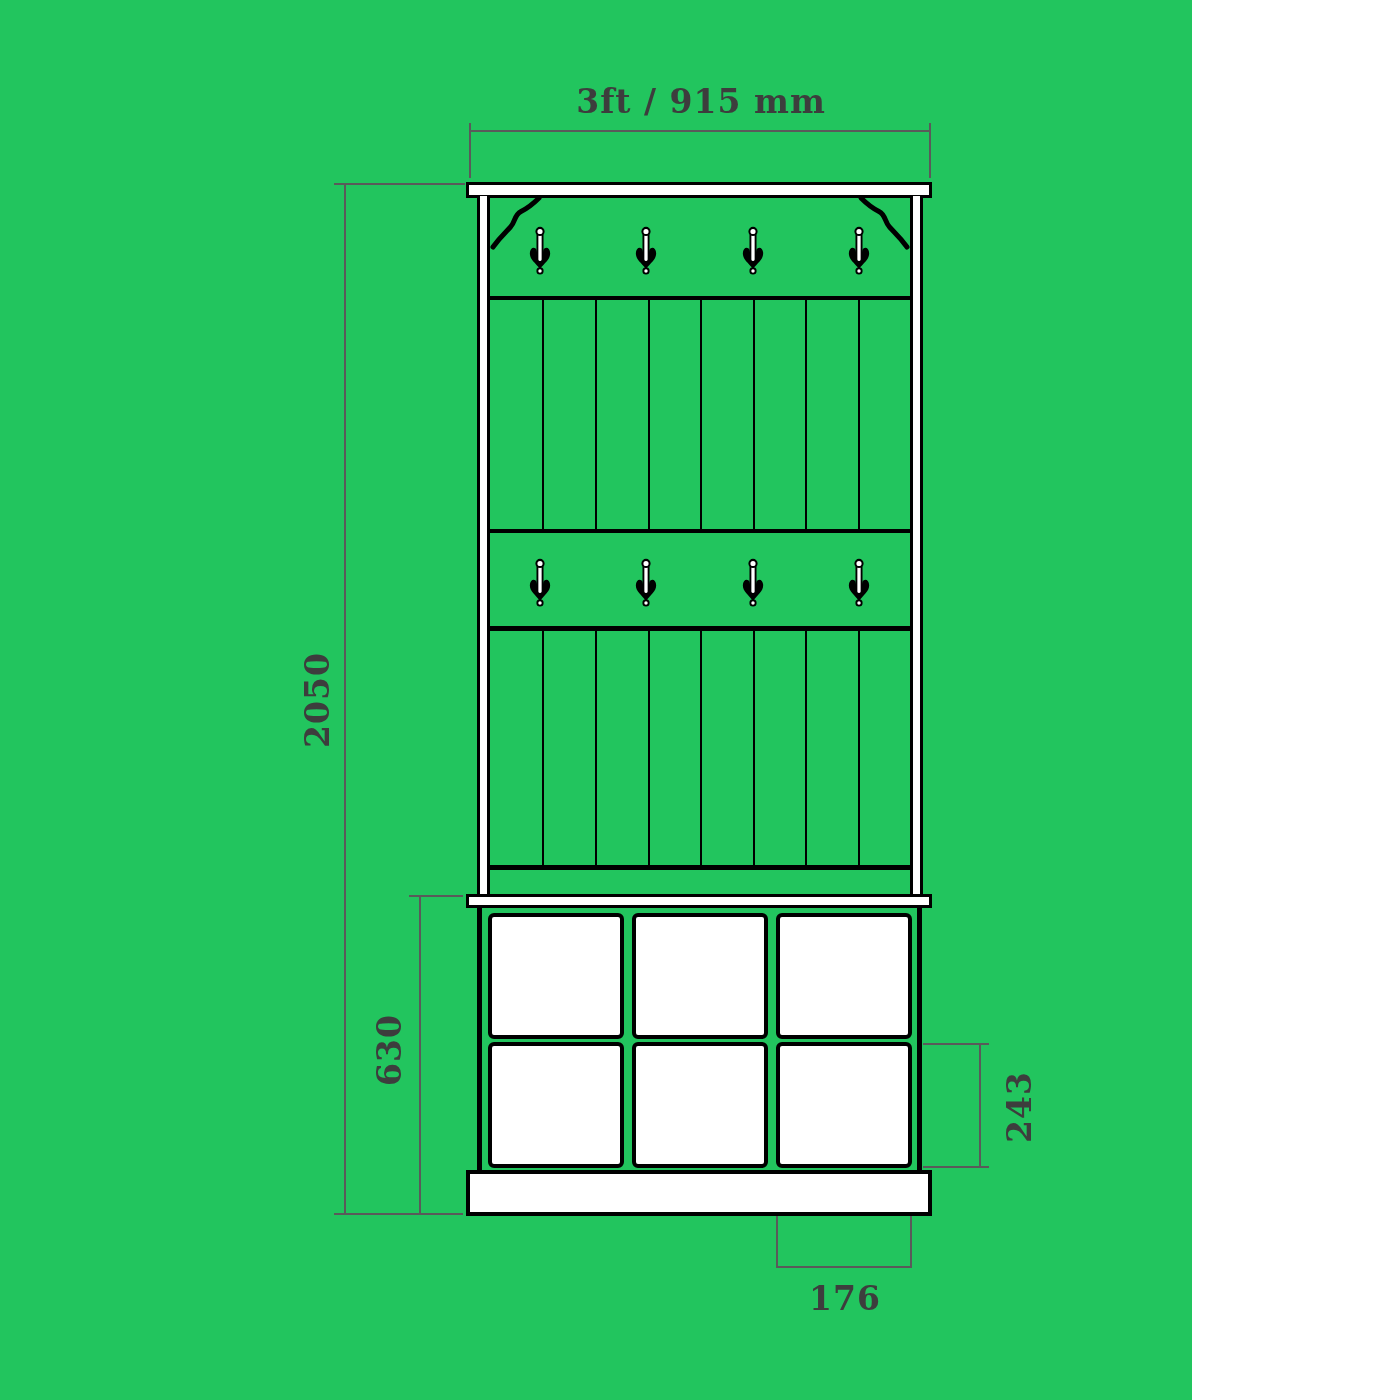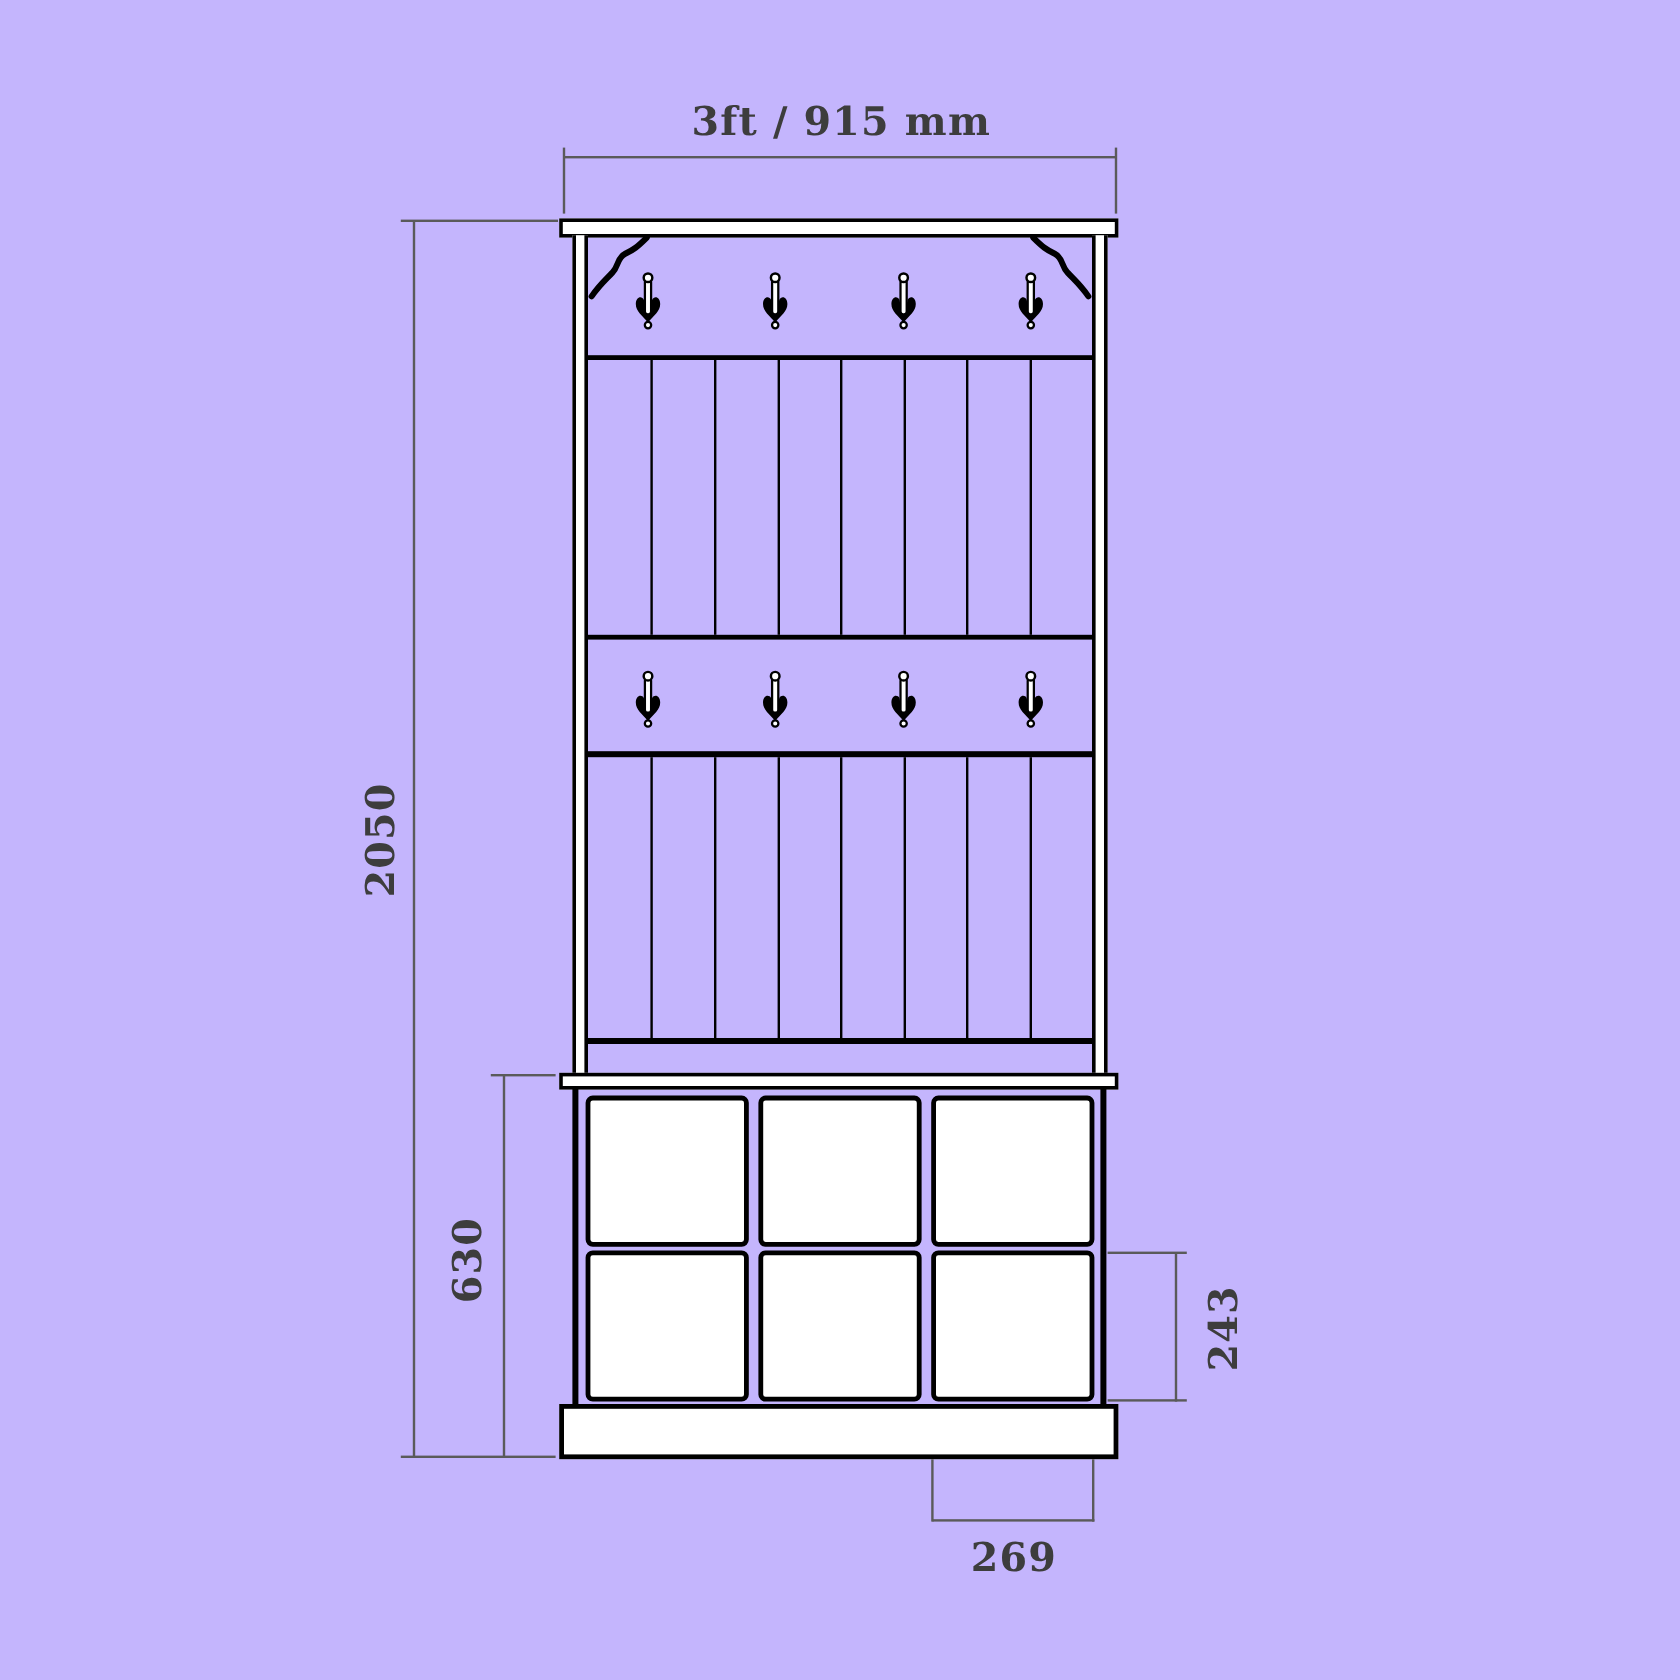--- a/index.html
+++ b/index.html
@@ -1,17 +1,17 @@
 <!DOCTYPE html>
 <html><head>
 <meta charset="utf-8">
 <style>
   * { margin:0; padding:0; box-sizing:border-box; }
   html,body { width:1400px; height:1400px; background:#ffffff; overflow:hidden; }
-  #canvas { position:relative; width:1400px; height:1400px; background:#c4b5fd;
+  #canvas { position:relative; width:1192px; height:1400px; background:#22c55e;
             font-family:"DejaVu Serif", serif; }
   .blk  { position:absolute; background:#000; }
   .diml { position:absolute; background:#5a5a5a; }
   .box  { position:absolute; background:#fff; border:3px solid #000; }
   .stile{ position:absolute; background:#fff; border-left:3px solid #000; border-right:3px solid #000; }
   .cubby{ position:absolute; background:#fff; border:4px solid #000; border-radius:6px; }
   .pline{ position:absolute; width:2px; background:#000; }
   .dim-label { position:absolute; font-weight:700; font-size:33px; color:#3d3d3d;
                white-space:nowrap; transform:translate(-50%,-50%); letter-spacing:1px; }
   .dim-label.vert { transform:translate(-50%,-50%) rotate(-90deg); }
@@ -37,21 +37,21 @@
 
   <div class="dim-label vert" style="left:389px; top:1050px;">630</div>
   <div class="diml" style="left:419px; top:896px; width:2px; height:319px;"></div>
   <div class="diml" style="left:409px; top:895px; width:54px; height:2px;"></div>
 
   <div class="dim-label vert" style="left:1019px; top:1107px;">243</div>
   <div class="diml" style="left:979px; top:1044px; width:2px; height:124px;"></div>
   <div class="diml" style="left:923px; top:1043px; width:66px; height:2px;"></div>
   <div class="diml" style="left:923px; top:1166px; width:66px; height:2px;"></div>
 
-  <div class="dim-label" style="left:845px; top:1298px;">269</div>
+  <div class="dim-label" style="left:845px; top:1298px;">176</div>
   <div class="diml" style="left:776px; top:1216px; width:2px; height:52px;"></div>
   <div class="diml" style="left:910px; top:1216px; width:2px; height:52px;"></div>
   <div class="diml" style="left:777px; top:1266px; width:135px; height:2px;"></div>
 
   <div class="box" style="left:466px; top:182px; width:466px; height:16px;"></div>
 
   <div class="stile" style="left:477px; top:196px; width:13px; height:701px;"></div>
   <div class="stile" style="left:910px; top:196px; width:13px; height:701px;"></div>
 
   <svg class="bracket-svg" style="left:491px; top:197px;" viewBox="0 0 50 52">

